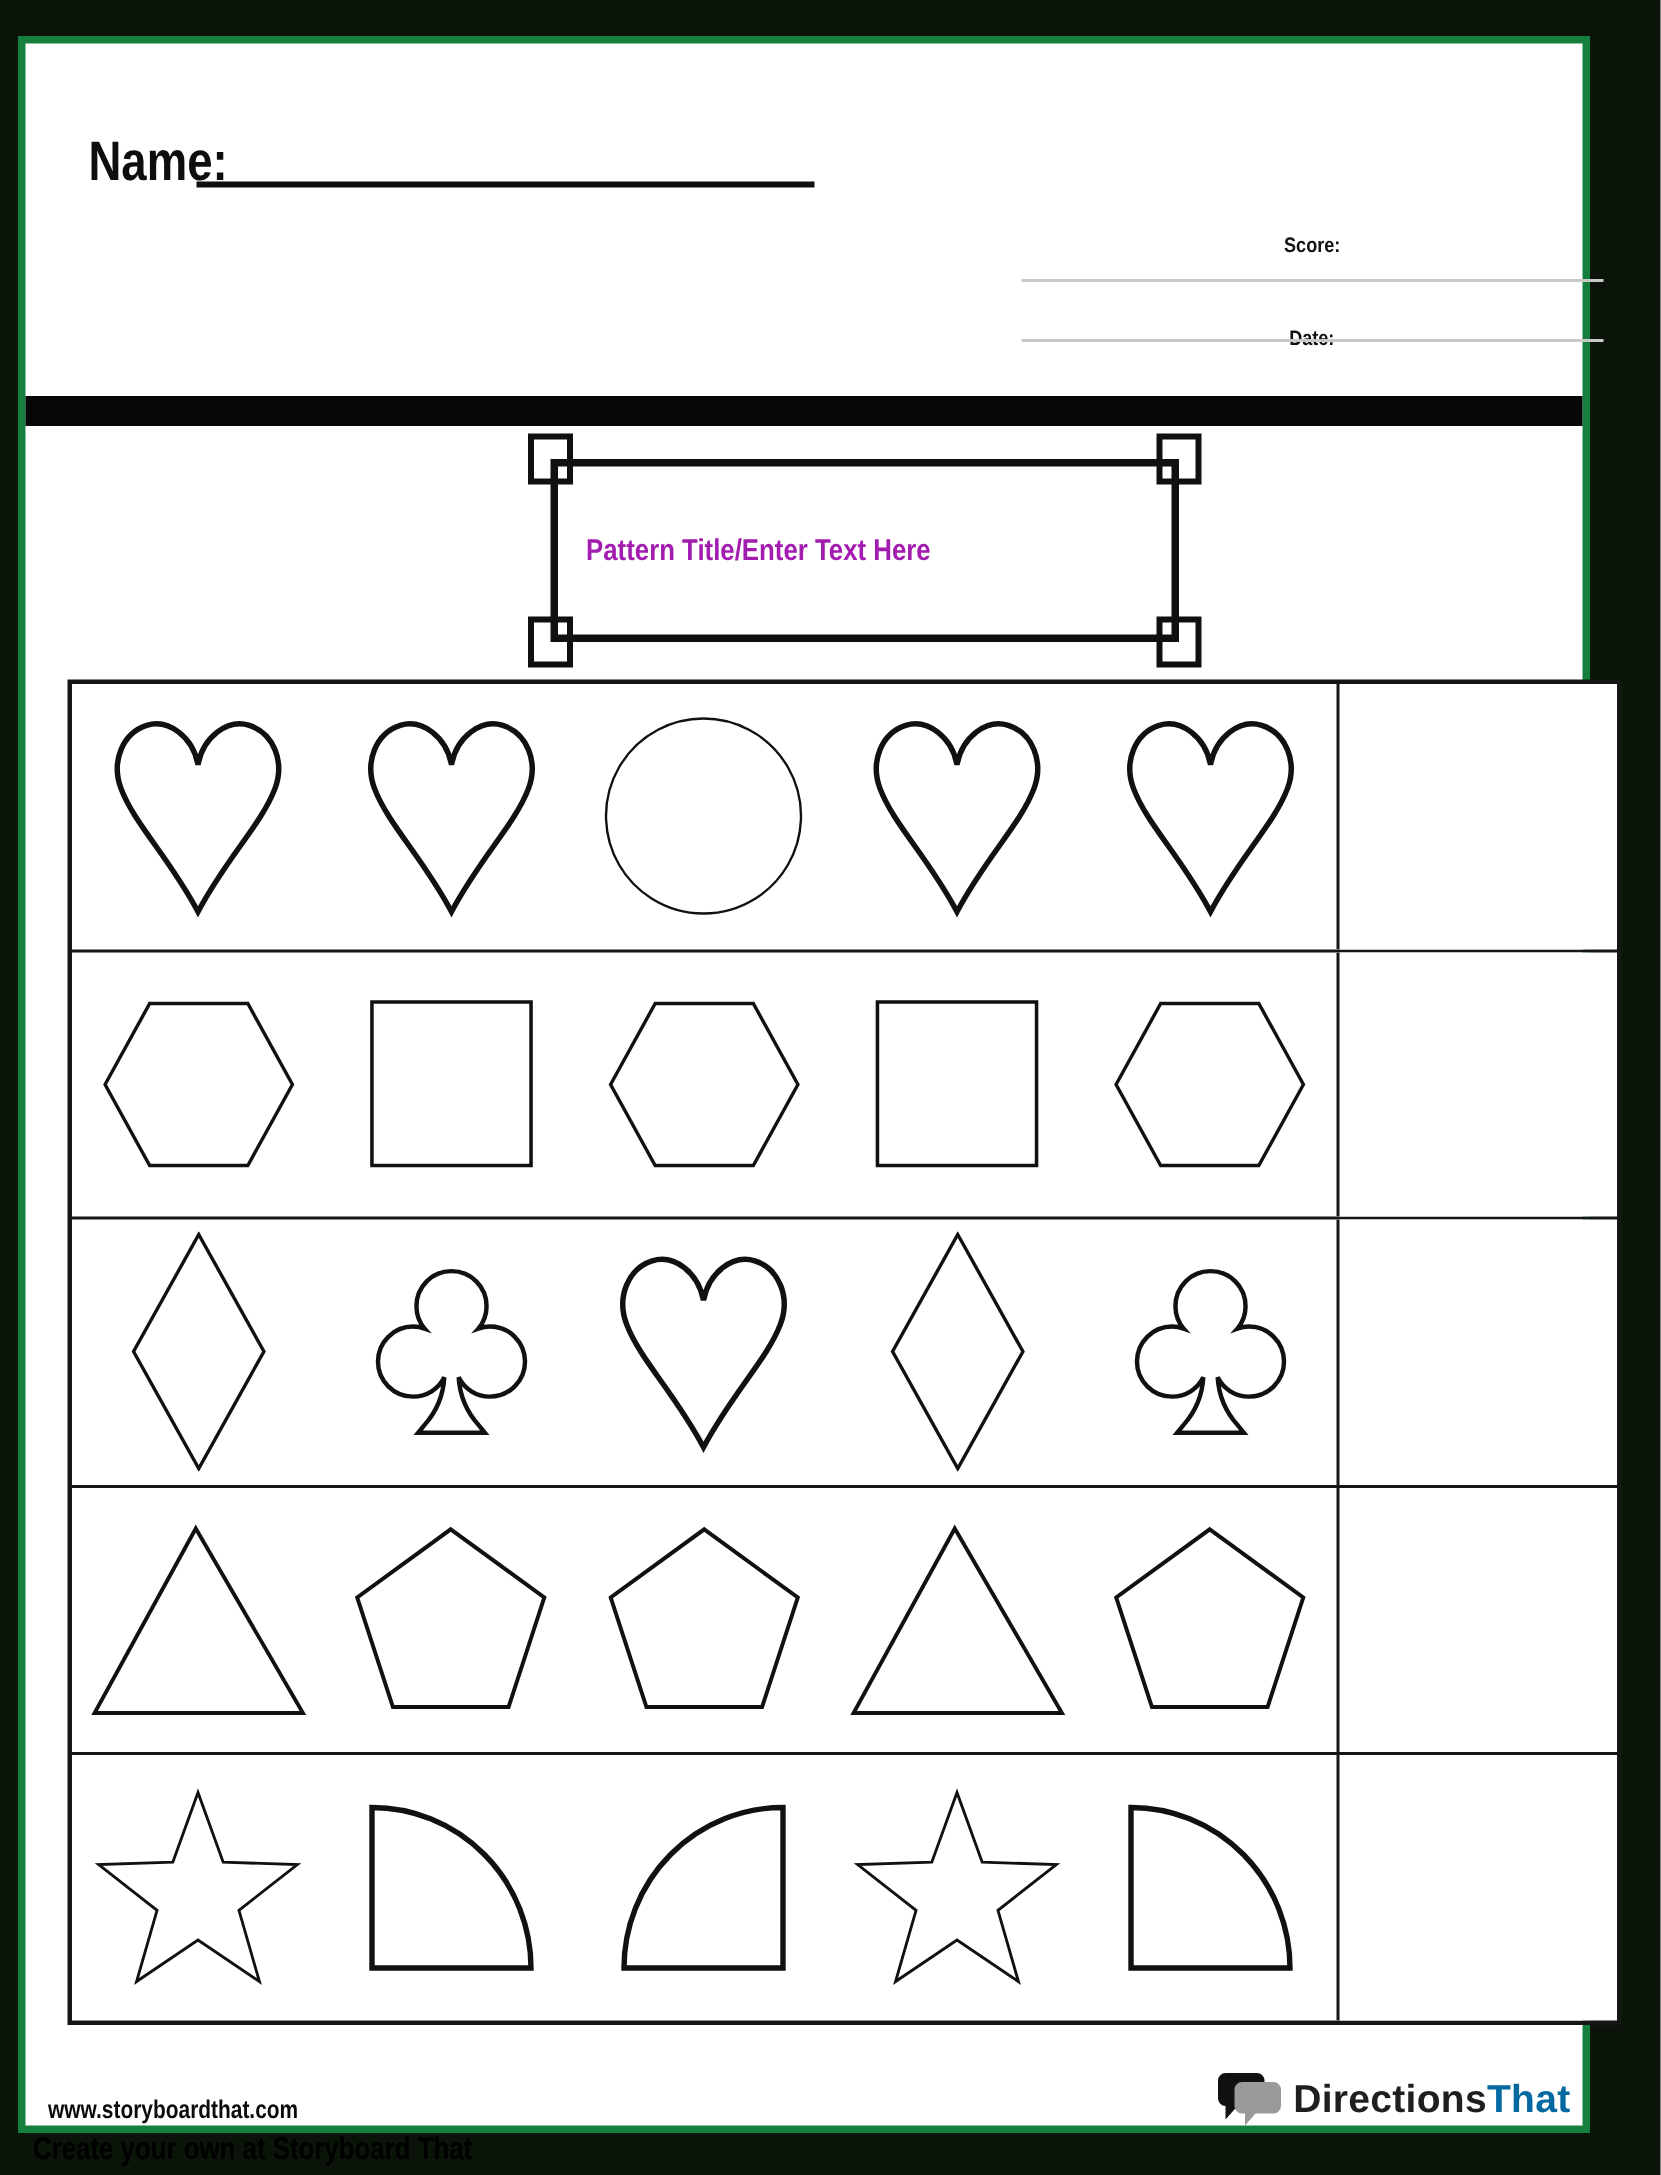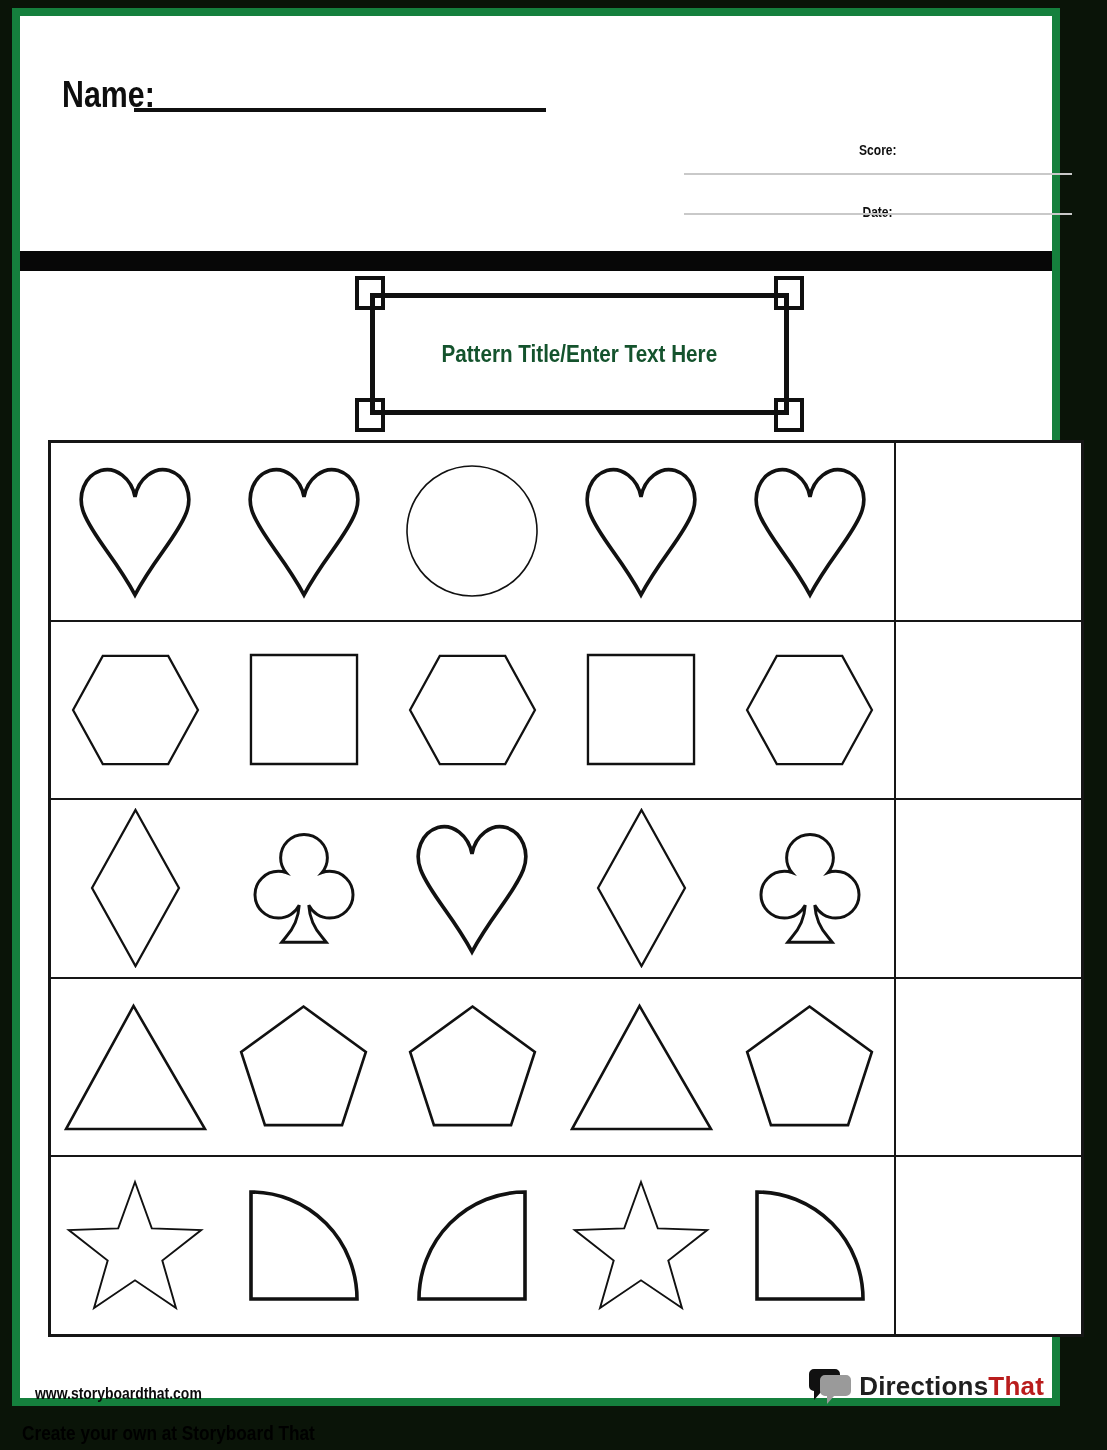--- a/index.html
+++ b/index.html
@@ -1,19 +1,19 @@
 <!DOCTYPE html>
 <html><head>
 <meta charset="utf-8">
 <style>
   * { margin:0; padding:0; box-sizing:border-box; }
   body { font-family: "Liberation Sans", sans-serif; }
   .canvas { position:relative; width:1107px; height:1450px; background:#0a1408; overflow:hidden; }
-  .page { position:absolute; left:12px; top:8px; width:1048px; height:1398px;
-          background:#ffffff; border:8px solid #15803d; }
+  .page { position:absolute; left:12px; top:24px; width:1048px; height:1398px;
+          background:#ffffff; border:5px solid #15803d; }
 
   
   .cond   { display:inline-block; transform:scaleX(0.82); transform-origin:left center; font-weight:700; }
   .cond-c { display:inline-block; transform:scaleX(0.86); transform-origin:center center; font-weight:700; }
 
   
   .name-label { position:absolute; left:42px; top:58px; font-size:37px; color:#0e0e0e; letter-spacing:0px; }
   .name-line  { position:absolute; left:114px; top:92px; width:412px; height:0; border-top:4px solid #101010; }
 
   
@@ -33,39 +33,39 @@
   .divider-bar { position:absolute; left:0; top:235px; width:100%; height:20px; background:#070707; }
 
   
   .title-frame { position:absolute; left:350px; top:277px; width:419px; height:122px;
                  border:5px solid #101010; }
   .corner { position:absolute; width:30px; height:34px; border:4px solid #101010; background:transparent; }
   .corner.tl { left:-5px;  top:-5px;    transform:translate(-50%,-50%); }
   .corner.tr { right:-5px; top:-5px;    transform:translate(50%,-50%); }
   .corner.bl { left:-5px;  bottom:-5px; transform:translate(-50%,50%); }
   .corner.br { right:-5px; bottom:-5px; transform:translate(50%,50%); }
-  .title-text { position:absolute; inset:0; display:flex; align-items:center; justify-content:center;
-                font-size:24px; color:#14532d; }
+  .title-text { position:absolute; inset:0; display:flex; align-items:center; 
+                font-size:20px; color:#a21caf; }
 
   
   .pattern-table { position:absolute; left:28px; top:424px; width:1036px; height:897px;
                    border:3px solid #161616; display:flex; flex-direction:column; }
   .trow { display:flex; flex:1; border-bottom:2px solid #161616; }
   .trow:last-child { border-bottom:none; }
   .shape-area { flex:0 0 843px; display:flex; }
   .scell { flex:1; display:flex; align-items:center; justify-content:center; }
   .scell svg { display:block; }
   .acell { flex:1; border-left:2px solid #161616; background:#fff; }
 
   
   .footer-url { position:absolute; left:15px; top:1368px; font-size:17px; color:#0b0b0b; }
   .logo { position:absolute; right:8px; top:1352px; display:flex; align-items:center; gap:7px; }
   .logo-text { font-size:26px; font-weight:600; letter-spacing:0.2px; }
   .logo-b { color:#1f1f1f; }
-  .logo-g { color:#b91c1c; }
+  .logo-g { color:#0369a1; }
 
   .banner { position:absolute; left:22px; top:1421px; }
   .banner .cond { font-size:21px; color:#000; }
 </style>
 </head>
 <body>
 
 <div class="canvas">
   <div class="page">
 

